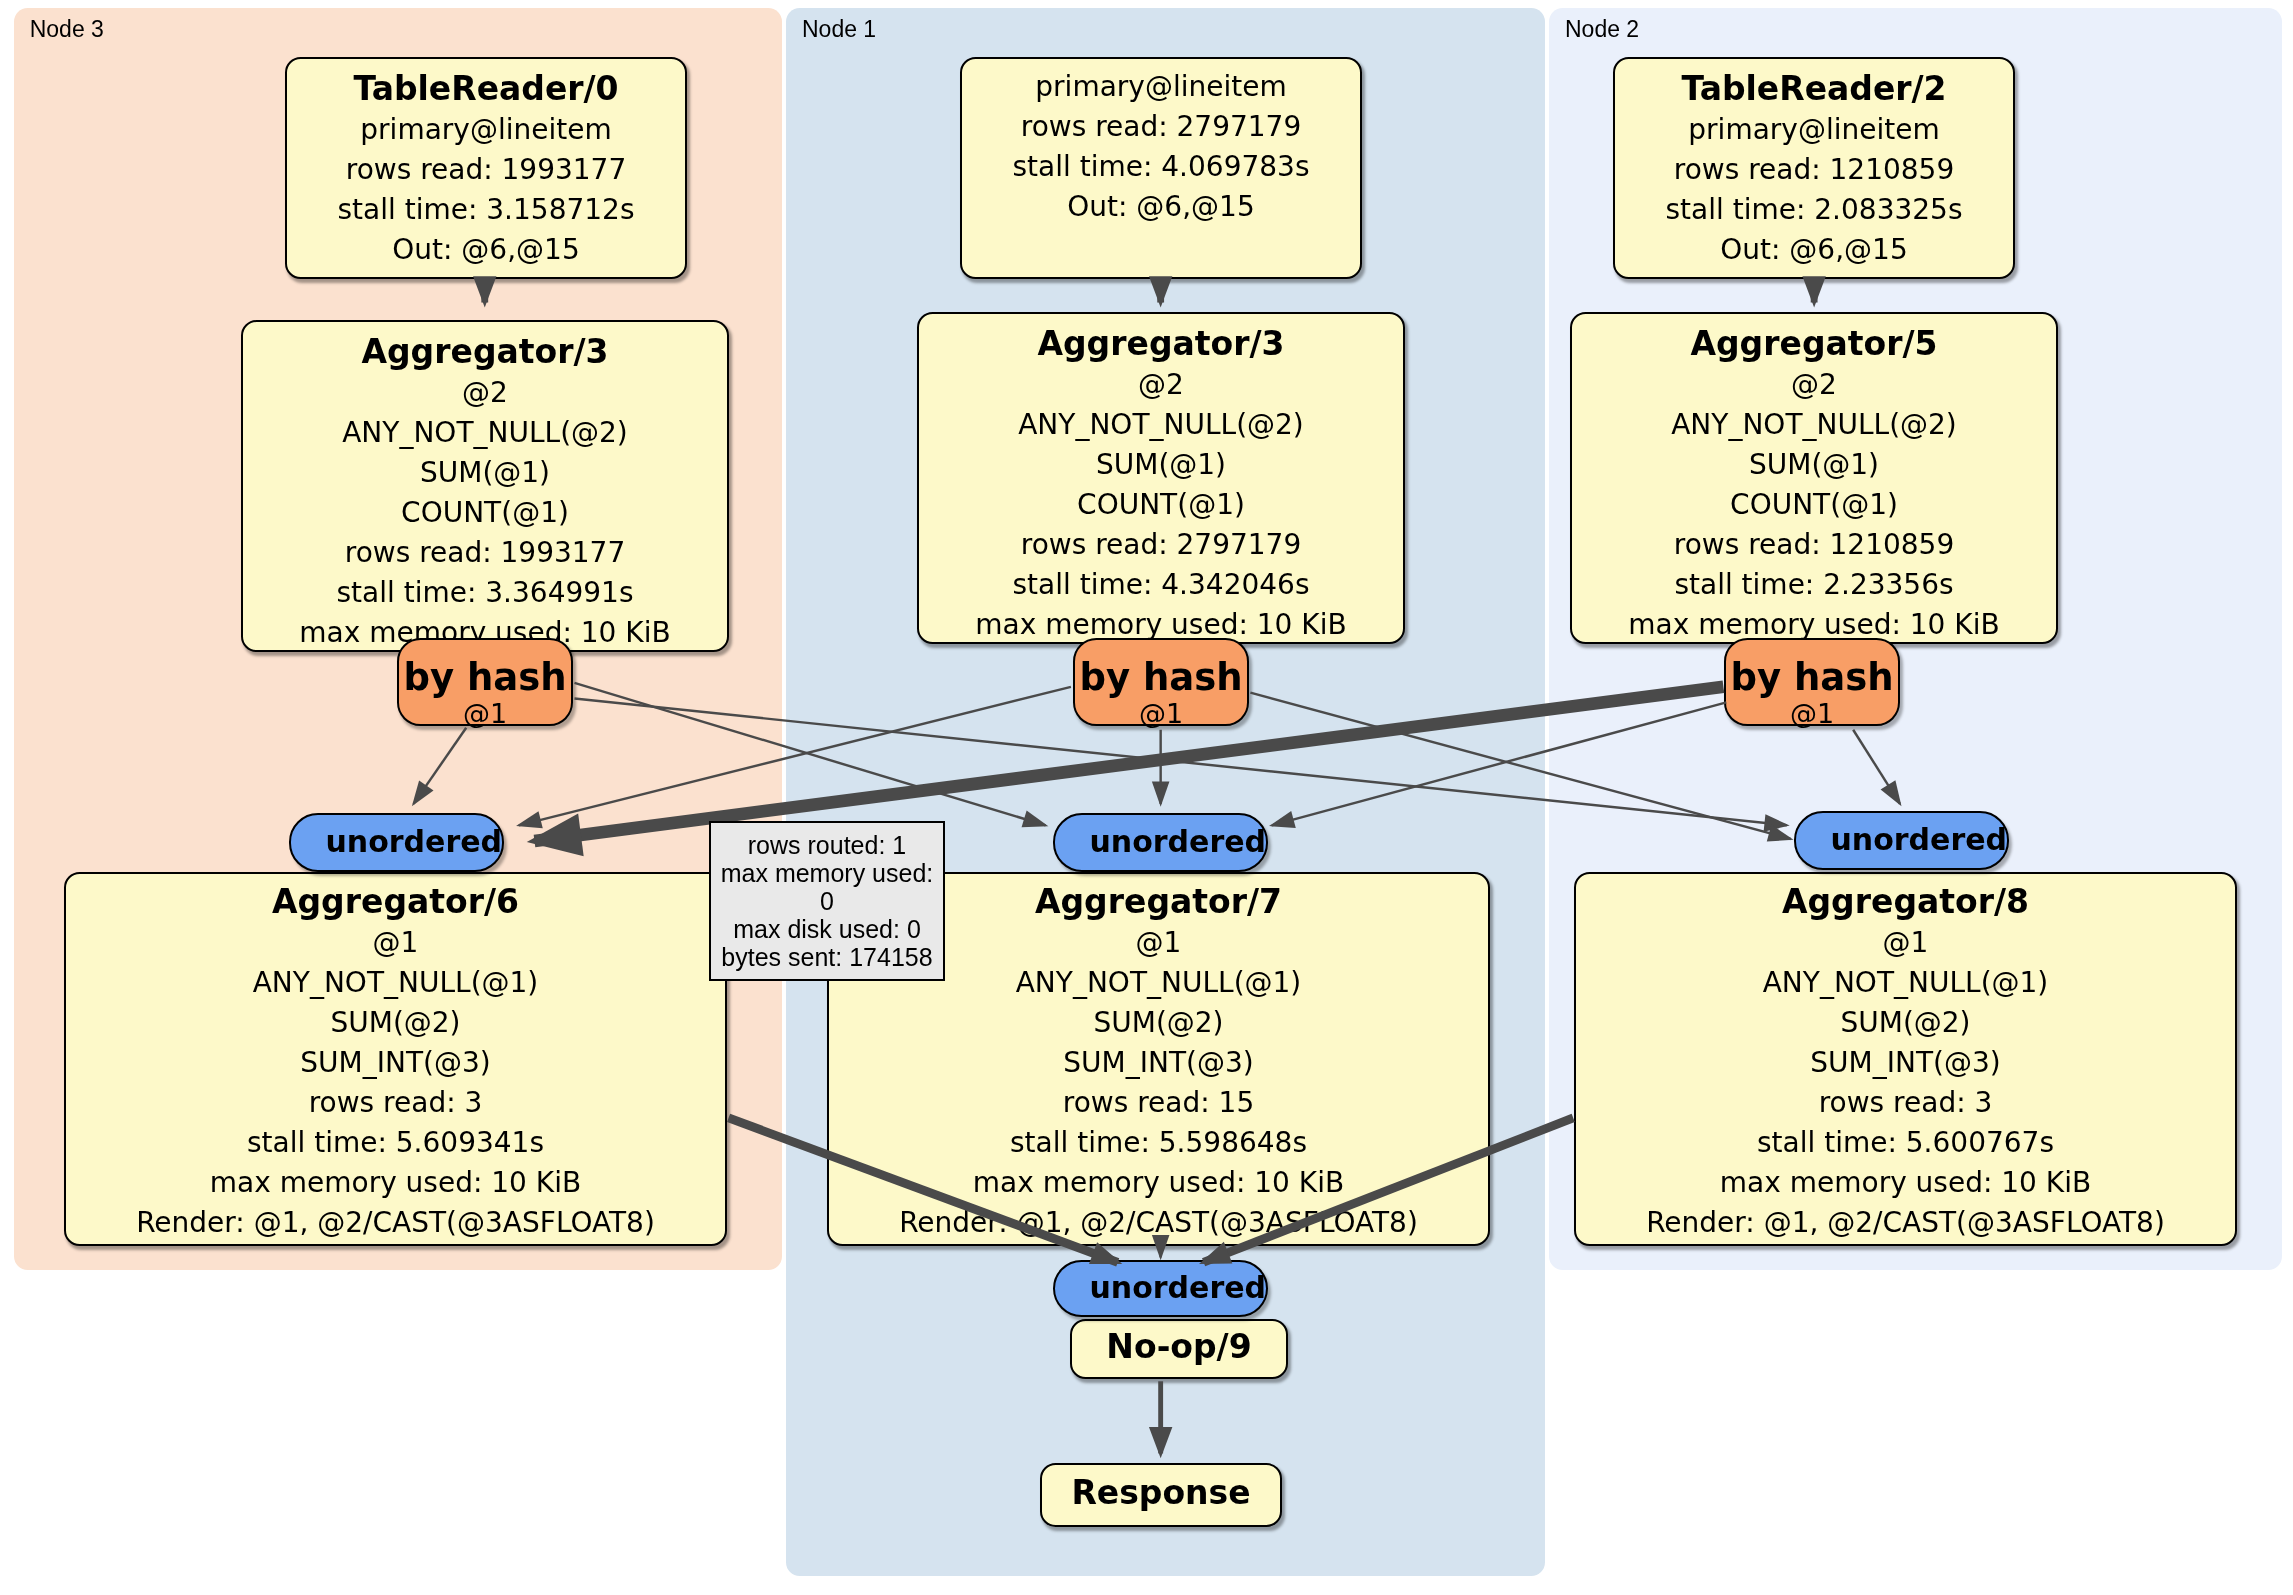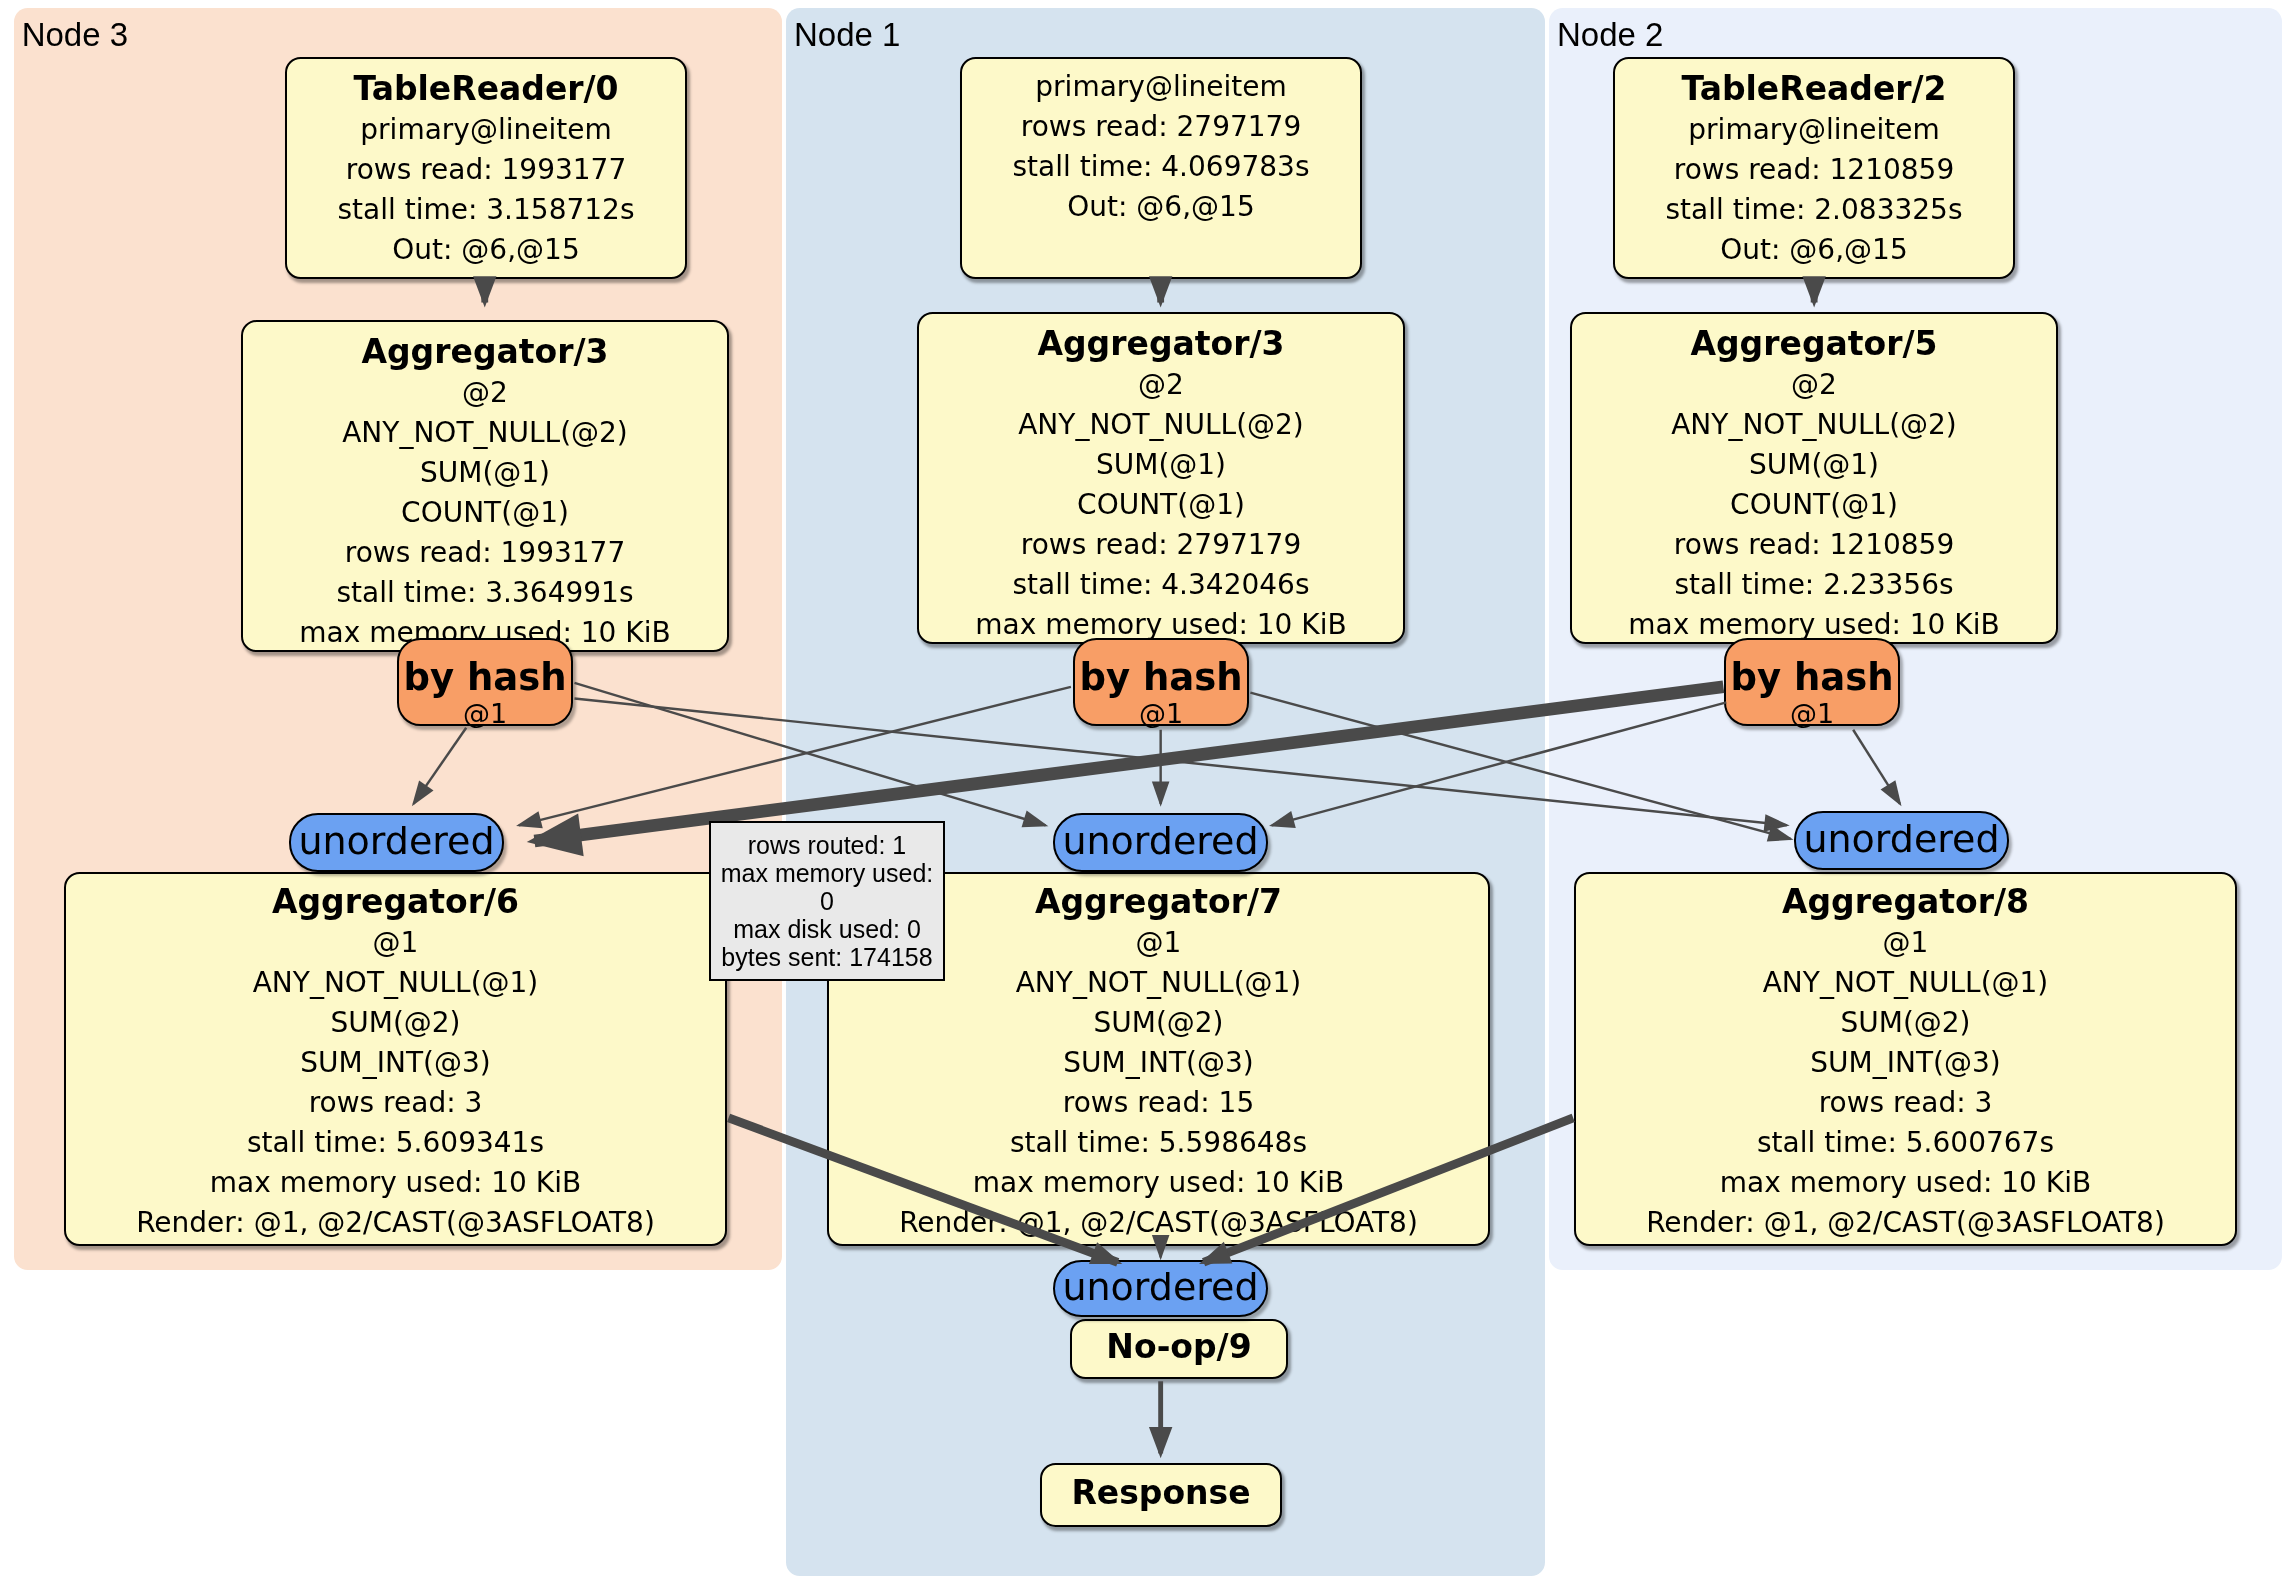--- a/index.html
+++ b/index.html
@@ -4,35 +4,35 @@
 <style>
   :root{
     --processor_fill:#fdf9c9; --router_fill:#f89e66; --stream_fill:#6ba1f2;
     --node3_bg:#fbe1cf; --node1_bg:#d5e3ef; --node2_bg:#eaf0fb;
     --edge_color:#4a4a4a; --tooltip_fill:#e9e9e9;
   }
   html,body{margin:0;padding:0;background:#ffffff;}
   #canvas{position:relative;width:2294px;height:1596px;overflow:hidden;
           font-family:"DejaVu Sans",sans-serif;color:#000;}
   .panel{position:absolute;border-radius:13.7px;}
-  .panel-label{position:absolute;left:8px;top:7.8px;font-family:"Liberation Sans",sans-serif;
-               font-size:33px;color:#000;}
+  .panel-label{position:absolute;left:16px;top:7.8px;font-family:"Liberation Sans",sans-serif;
+               font-size:23px;color:#000;}
   .pbox{position:absolute;box-sizing:border-box;background:var(--processor_fill);
         border:2.9px solid #000;border-radius:15.6px;text-align:center;
         box-shadow:2.9px 3.9px 2.9px rgba(0,0,0,0.35);padding-top:7.8px;z-index:2;}
   .ptitle{font-size:33px;font-weight:bold;line-height:43px;}
   .pline{font-size:28px;line-height:40px;white-space:nowrap;}
   .router{position:absolute;box-sizing:border-box;width:176px;height:88px;
           background:var(--router_fill);border:2.9px solid #000;border-radius:23.4px;
           text-align:center;box-shadow:2.9px 3.9px 2.9px rgba(0,0,0,0.3);z-index:3;}
   .rlabel{font-size:37px;font-weight:bold;line-height:39px;margin-top:18px;}
   .rkey{font-size:27px;line-height:33px;}
   .stream{position:absolute;box-sizing:border-box;width:215px;height:59px;
           background:var(--stream_fill);border:2.9px solid #000;border-radius:29px;
-          text-align:center;font-size:38px;font-weight:normal;line-height:53px;
+          text-align:right;font-size:30px;font-weight:bold;line-height:53px;
           box-shadow:2.9px 3.9px 2.9px rgba(0,0,0,0.3);z-index:3;}
   .title-only .ptitle{line-height:47px;}
   #edges{position:absolute;left:0;top:0;z-index:4;pointer-events:none;}
   #edges line{stroke:var(--edge_color);}
   .tooltip{position:absolute;left:709px;top:821px;width:236px;box-sizing:border-box;
            background:var(--tooltip_fill);border:2.9px solid #000;padding:7.8px 5.9px;
            font-family:"Liberation Sans",sans-serif;font-size:25px;line-height:28px;
            text-align:center;z-index:5;}
 </style>
 </head>

